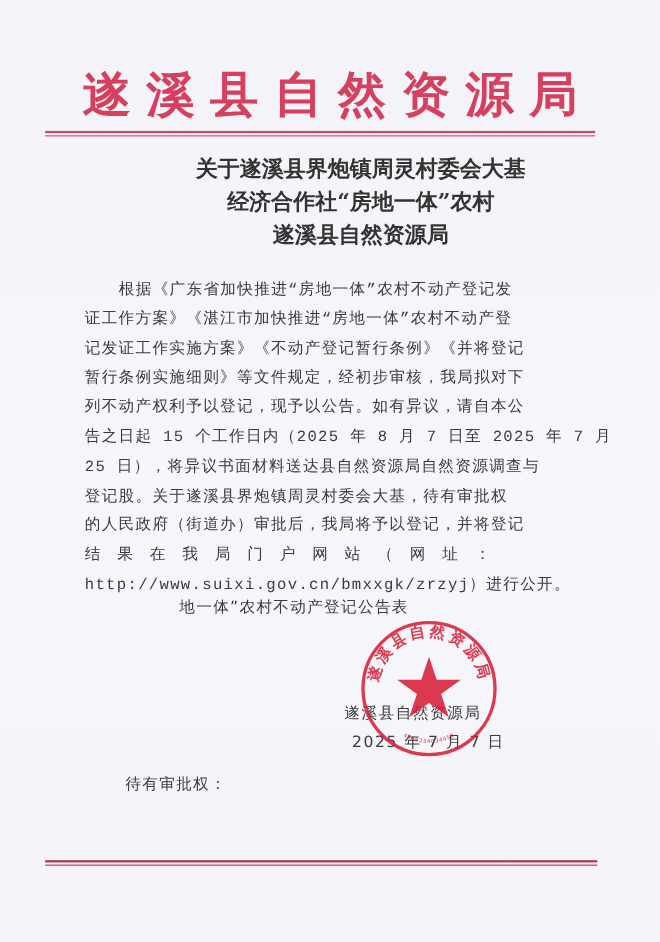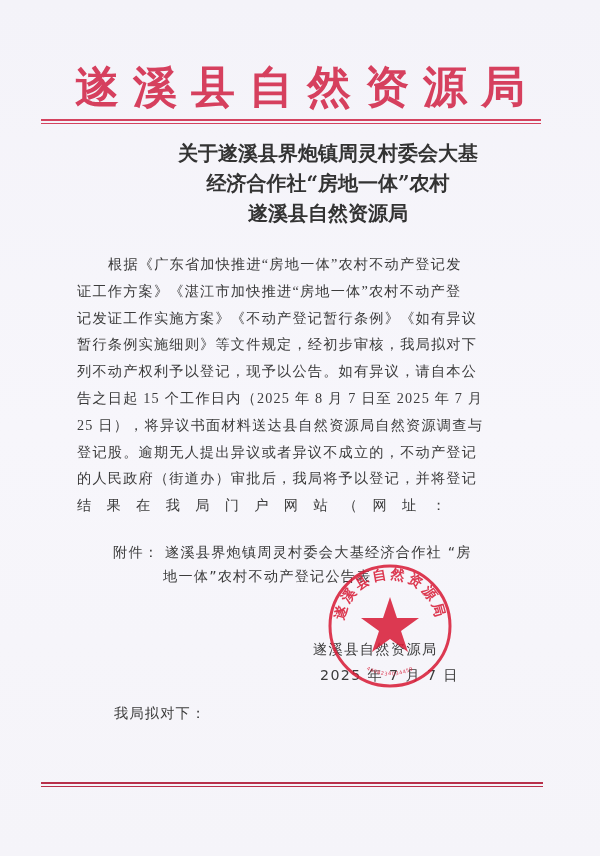--- a/index.html
+++ b/index.html
@@ -66,21 +66,21 @@
       color: #333;
       margin-left: 28px;
     }
     .title div { white-space: nowrap; }
 
     .body-text {
       position: absolute;
       left: 77px;
       top: 251px;
       width: 370px;
-      font-family: Liberation Serif, serif;
+      font-family: Liberation Mono, monospace;
       font-size: 14.2px;
       line-height: 26.8px;
       color: #3b3b3b;
       letter-spacing: 1.2px;
       text-align: justify;
     }
     .body-text .line { white-space: nowrap; height: 26.8px; }
     .body-text .indent { padding-left: 31px; }
     .spread { display: flex; justify-content: space-between; }
 
@@ -147,48 +147,46 @@
 
   <div class="title">
     <div>关于遂溪县界炮镇周灵村委会大基</div>
     <div>经济合作社“房地一体”农村</div>
     <div>遂溪县自然资源局</div>
   </div>
 
   <div class="body-text">
     <div class="line indent">根据《广东省加快推进“房地一体”农村不动产登记发</div>
     <div class="line">证工作方案》《湛江市加快推进“房地一体”农村不动产登</div>
-    <div class="line">记发证工作实施方案》《不动产登记暂行条例》《如有异议</div>
+    <div class="line">记发证工作实施方案》《不动产登记暂行条例》《并将登记</div>
     <div class="line">暂行条例实施细则》等文件规定，经初步审核，我局拟对下</div>
     <div class="line">列不动产权利予以登记，现予以公告。如有异议，请自本公</div>
     <div class="line">告之日起 15 个工作日内（2025 年 8 月 7 日至 2025 年 7 月</div>
     <div class="line">25 日），将异议书面材料送达县自然资源局自然资源调查与</div>
-    <div class="line">登记股。逾期无人提出异议或者异议不成立的，不动产登记</div>
+    <div class="line">登记股。关于遂溪县界炮镇周灵村委会大基，待有审批权</div>
     <div class="line">的人民政府（街道办）审批后，我局将予以登记，并将登记</div>
     <div class="line spread">
       <span>结</span>
       <span>果</span>
       <span>在</span>
       <span>我</span>
       <span>局</span>
       <span>门</span>
       <span>户</span>
       <span>网</span>
       <span>站</span>
       <span>（</span>
       <span>网</span>
       <span>址</span>
       <span>：</span>
     </div>
+    <div class="line">http://www.suixi.gov.cn/bmxxgk/zrzyj）进行公开。</div>
   </div>
 
   <div class="attachment">
-    <div class="row">
-      <span class="att-label">附件：</span><span>遂溪县界炮镇周灵村委会大基经济合作社 “房</span>
-    </div>
     <div class="row cont">地一体”农村不动产登记公告表</div>
   </div>
 
   <div class="signature">
     <div>遂溪县自然资源局</div>
     <div class="date">2025 年 7 月 7 日</div>
   </div>
 
   <svg class="stamp" viewBox="0 0 126 126" xmlns="http://www.w3.org/2000/svg">
     <defs>
@@ -199,21 +197,21 @@
     <polygon points="63,34 70,55 92,55 74,68 81,89 63,76 45,89 52,68 34,55 56,55" fill="#d9203a"></polygon>
     <text font-family="DejaVu Serif, serif" font-size="14" font-weight="bold" fill="#d9203a" letter-spacing="3">
       <textPath href="#sealArc" startOffset="50%" text-anchor="middle">遂溪县自然资源局</textPath>
     </text>
     <text font-family="DejaVu Sans, sans-serif" font-size="5" fill="#d9203a" letter-spacing="0.6">
       <textPath href="#codeArc" startOffset="50%" text-anchor="middle">4408234034459</textPath>
     </text>
   </svg>
 
   <div class="contact">
-    <div>我局拟对下：</div>
+    <div>待有审批权：</div>
   </div>
 
   <div class="rule footer-rule">
     <div class="thick"></div>
       <div class="thin"></div>
   </div>
 
 </div>
 
 </body></html>

